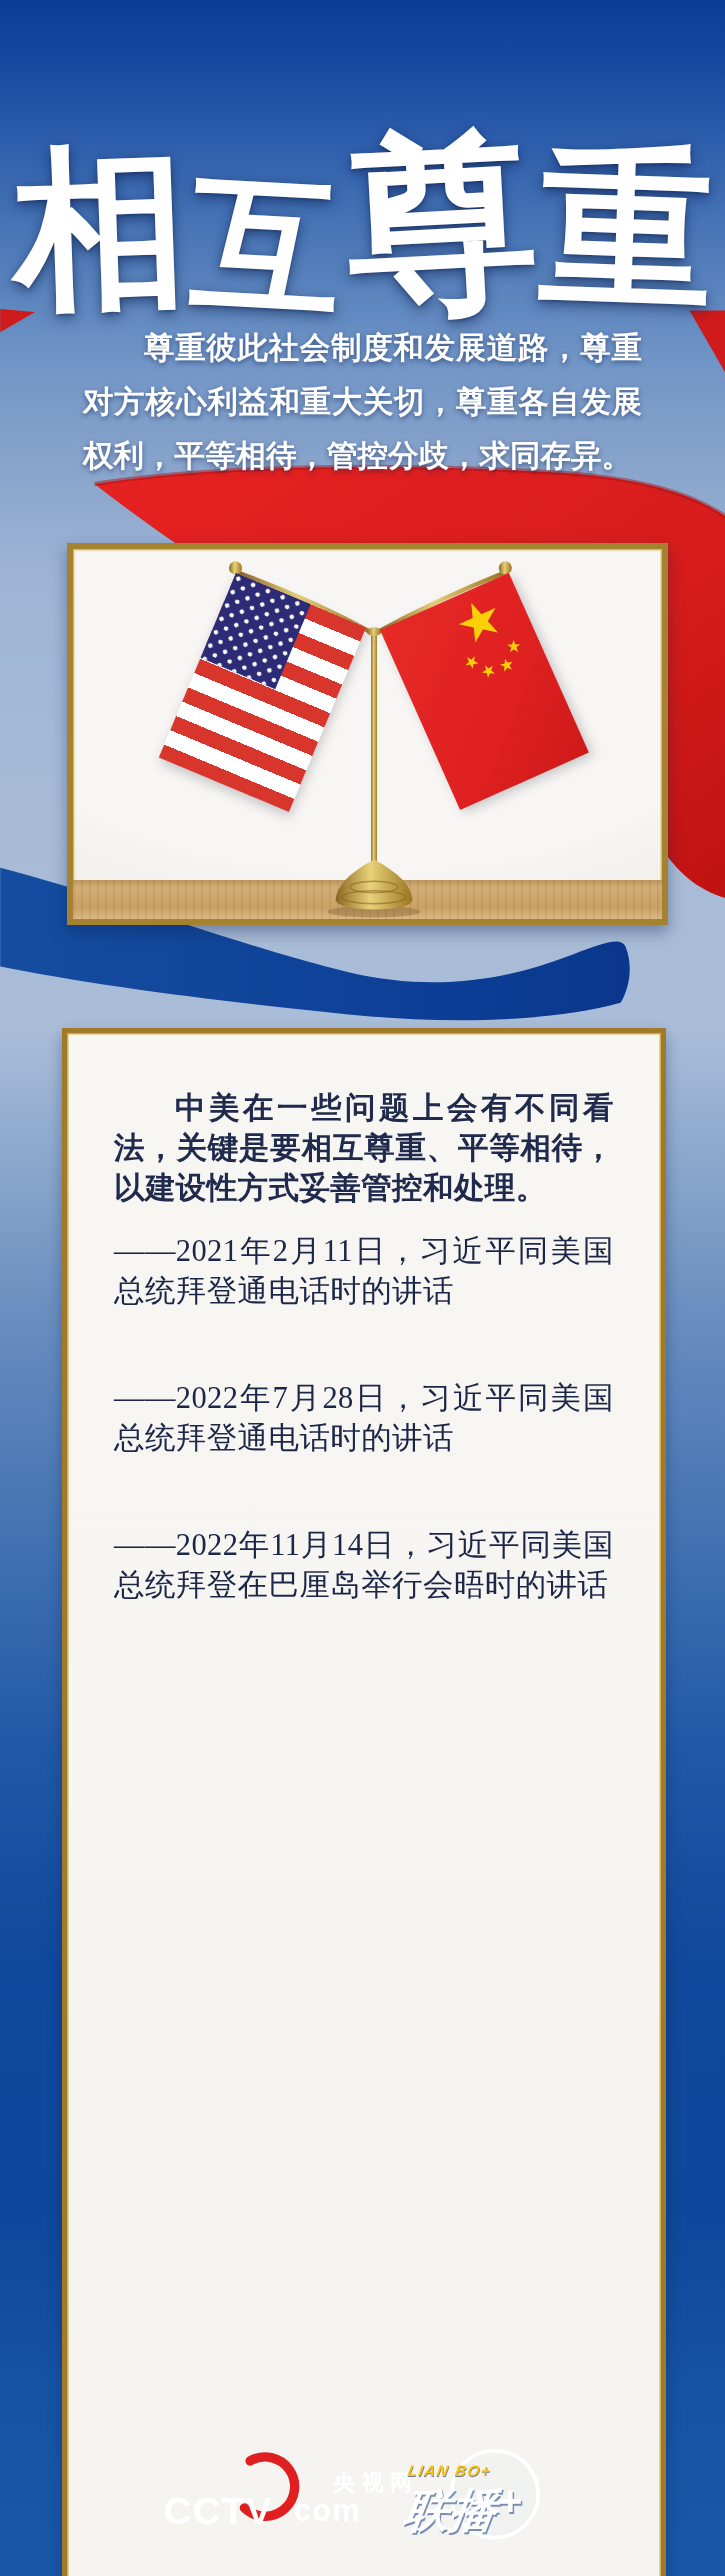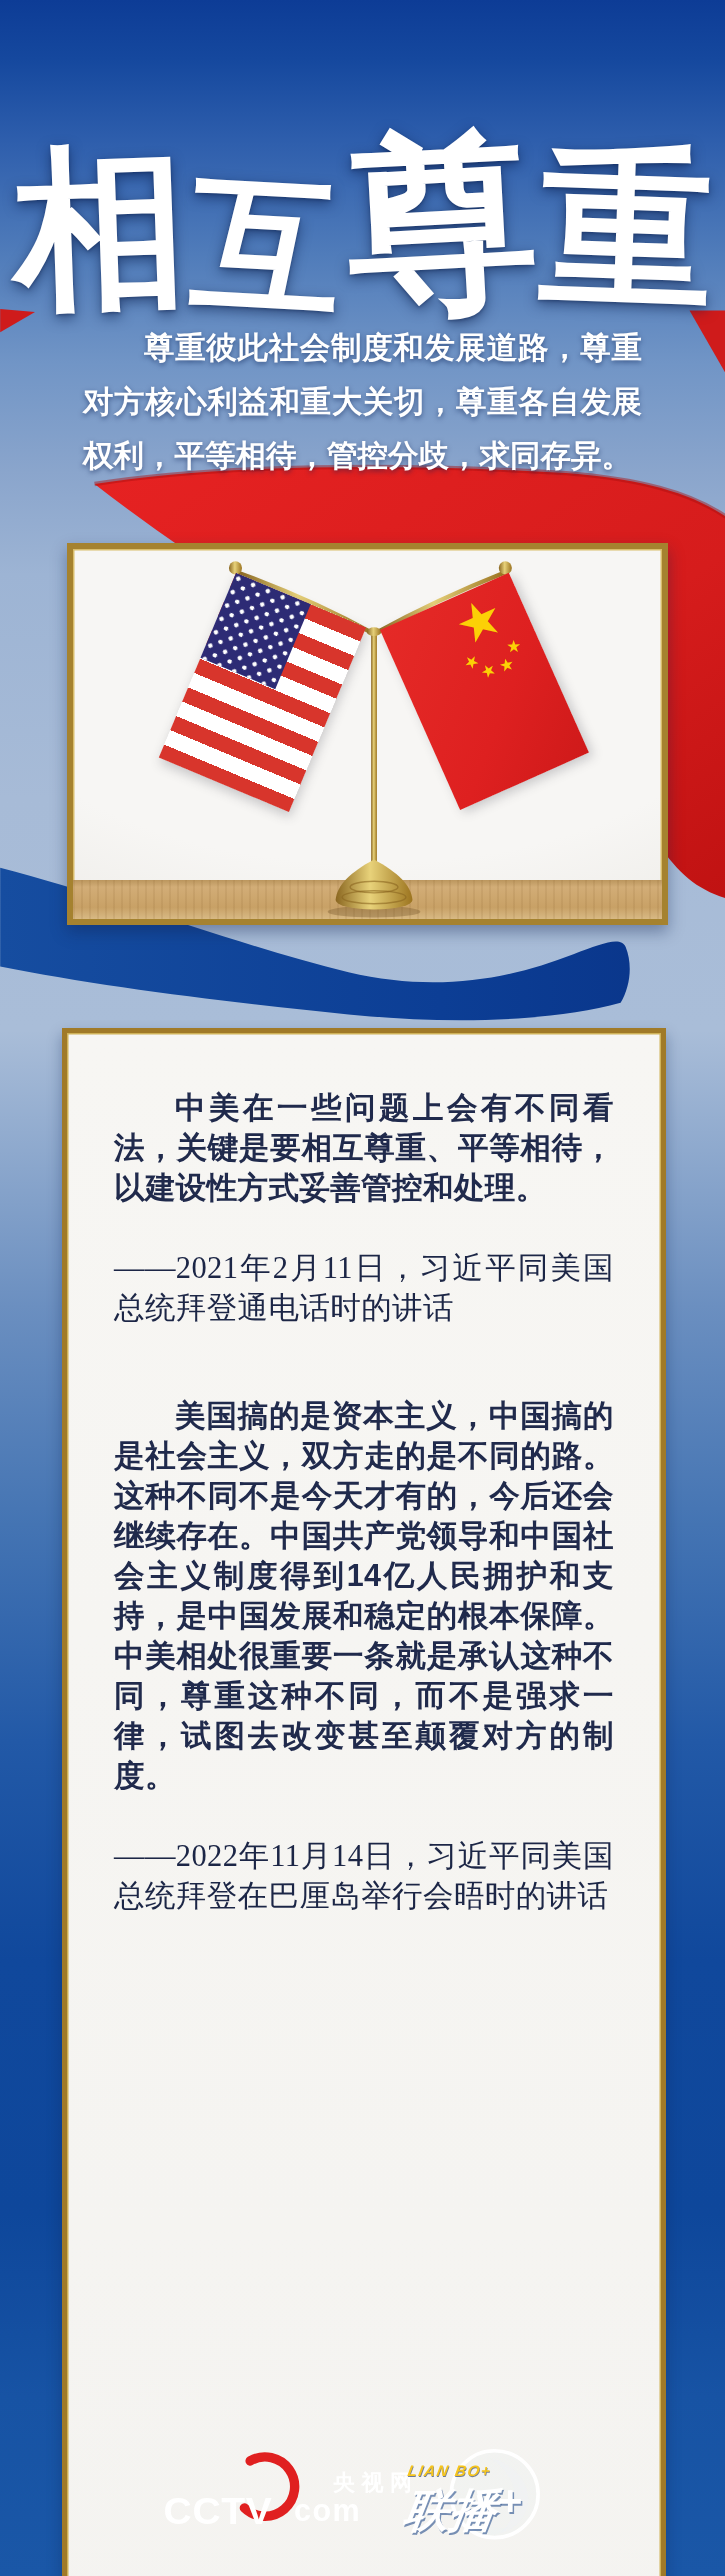--- a/index.html
+++ b/index.html
@@ -55,21 +55,21 @@
   .ss3{left:108px;top:61px;transform:rotate(22deg);}
   
   .quote-card{position:absolute;left:62px;top:1028px;width:604px;height:1798px;z-index:3;
     border:5.1px solid #a07a28;background:linear-gradient(180deg,#f7f6f3,#f4f3f0);
     box-shadow:0 5.8px 13px rgba(15,35,80,.35), inset 0 0 0 1.5px #cfb258;box-sizing:border-box;
     padding:54px 47px 44px 47px;overflow:hidden;}
   .quote-block{margin-top:67px;}
   .quote-block:first-child{margin-top:0;}
   .quote-text{margin:0;font-size:30.5px;line-height:40px;font-weight:700;color:#202a4c;
     text-align:justify;text-indent:2em;letter-spacing:0.4px;}
-  .quote-source{margin:41px 0 0 0;font-size:30.5px;line-height:40px;font-weight:500;color:#1c2646;
+  .quote-source{margin:24px 0 0 0;font-size:30.5px;line-height:40px;font-weight:500;color:#1c2646;
     font-family:"Liberation Serif","DejaVu Serif",serif;text-align:justify;letter-spacing:0.4px;}
   
   .footer-logos{position:absolute;left:160px;top:2445px;width:435px;height:123px;z-index:4;color:#fff;}
   .footer-logos>div{position:absolute;white-space:nowrap;}
   .cctv-word{left:3.6px;top:45px;font-size:39px;font-weight:900;letter-spacing:0.7px;transform:scaleY(.95);}
   .cctv-cn{left:134px;top:23px;font-size:22px;font-weight:700;letter-spacing:6.5px;margin-left:39px;}
   .cctv-com{left:134px;top:48px;font-size:30.5px;font-weight:700;letter-spacing:1.5px;}
   .lianbo-en{left:248px;top:17.4px;font-size:15.2px;font-weight:900;font-style:italic;
     color:#f6c51d;letter-spacing:1.5px;transform:skewX(-10deg);text-shadow:0.7px 0.7px 0 rgba(20,40,90,.6);}
   .lianbo-cn{left:244px;top:35px;font-size:46px;font-weight:900;font-style:italic;
@@ -145,23 +145,23 @@
       </div>
     </div>
   </div>
 
   <div class="quote-card">
     <div class="quote-block">
       <p class="quote-text">中美在一些问题上会有不同看法，关键是要相互尊重、平等相待，以建设性方式妥善管控和处理。</p>
       <p class="quote-source">——2021年2月11日，习近平同美国总统拜登通电话时的讲话</p>
     </div>
     <div class="quote-block">
+      <p class="quote-source">——2022年7月28日，习近平同美国总统拜登通电话时的讲话</p>
     </div>
     <div class="quote-block">
-      <p class="quote-text">美国搞的是资本主义，中国搞的是社会主义，双方走的是不同的路。这种不同不是今天才有的，今后还会继续存在。中国共产党领导和中国社会主义制度得到14亿人民拥护和支持，是中国发展和稳定的根本保障。中美相处很重要一条就是承认这种不同，尊重这种不同，而不是强求一律，试图去改变甚至颠覆对方的制度。</p>
       <p class="quote-source">——2022年11月14日，习近平同美国总统拜登在巴厘岛举行会晤时的讲话</p>
     </div>
   </div>
 
   <div class="footer-logos">
     <svg width="435" height="123" viewBox="0 0 600 170" style="position:absolute;left:0;top:0;">
       <circle cx="462" cy="68" r="60" fill="rgba(220,232,245,0.10)" stroke="#ffffff" stroke-width="5"></circle>
       <path d="M455,18 C485,25 505,45 508,70 C510,95 495,115 470,122 C490,100 495,80 488,58 C482,40 470,26 455,18 Z" fill="rgba(235,242,250,.22)"></path>
       <path d="M430,100 C445,112 465,118 480,114 C470,126 450,127 436,118 Z" fill="rgba(235,242,250,.18)"></path>
       <path d="M124,22 A41,41 0 1 1 116,87" fill="none" stroke="#e02020" stroke-width="13" stroke-linecap="round"></path>

